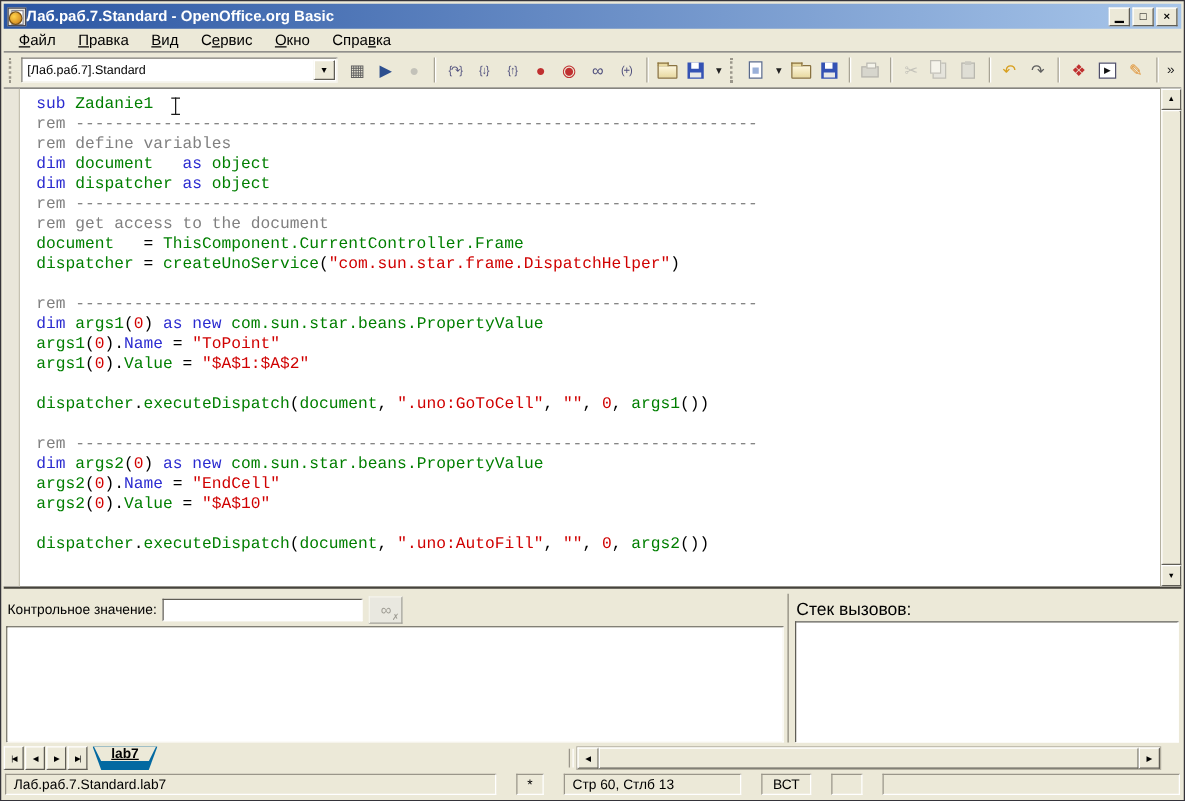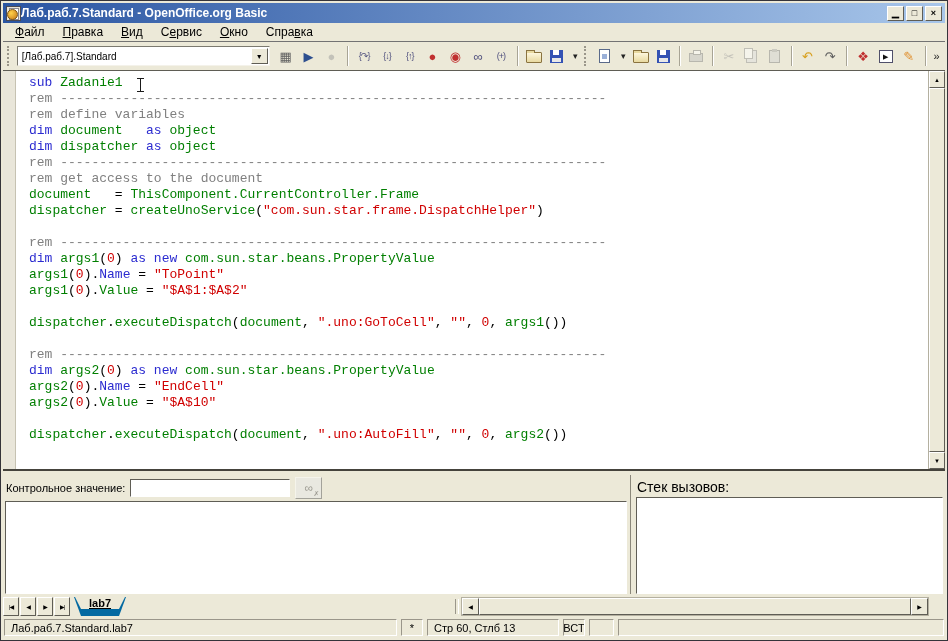--- a/index.html
+++ b/index.html
@@ -102,24 +102,24 @@
   .tab-inner{margin:0 1px 1px 1px;background:#ece9d8;clip-path:polygon(0 0,100% 0,calc(100% - 6px) 100%,6px 100%);
     display:flex;align-items:center;padding:0 14px;font-size:11px;font-weight:bold;}
   .tabfill{flex:1;}
   .tabdiv{width:4px;border-left:1px solid #9a968a;border-right:1px solid #fff;margin:2px 2px;}
   .hscroll{width:468px;display:flex;background:#f3f1e8;border:1px solid #b4b0a0;}
   .hbtn{flex:0 0 17px;background:#ece9d8;border:1px solid;border-color:#fff #5f5d55 #5f5d55 #fff;
     display:flex;align-items:center;justify-content:center;font-size:6px;color:#000;}
   .hthumb{flex:1;background:#ece9d8;border:1px solid;border-color:#fff #5f5d55 #5f5d55 #fff;}
   .tabspacer{width:16px;}
   
-  .statusbar{flex:0 0 22px;display:flex;gap:4px;align-items:center;padding:2px 1px 1px;}
+  .statusbar{flex:0 0 22px;display:flex;gap:16px;align-items:center;padding:2px 1px 1px;}
   .sb{height:17px;border:1px solid;border-color:#9a968a #fff #fff #9a968a;background:var(--chrome,#ece9d8);
     font-size:11px;display:flex;align-items:center;padding:0 6px;white-space:nowrap;overflow:hidden;}
-  .sb-doc{width:393px;} .sb-mod{width:22px;justify-content:center;} .sb-pos{width:132px;} .sb-ins{width:22px;justify-content:center;}
+  .sb-doc{width:393px;} .sb-mod{width:22px;justify-content:center;} .sb-pos{width:142px;} .sb-ins{width:40px;justify-content:center;}
   .sb-e1{width:25px;} .sb-e2{flex:1;}
 </style>
 </head>
 <body>
 
 <div class="window">
 
   <div class="titlebar">
     <span class="appicon"></span>
     <span class="title-text">Лаб.раб.7.Standard - OpenOffice.org Basic</span>

